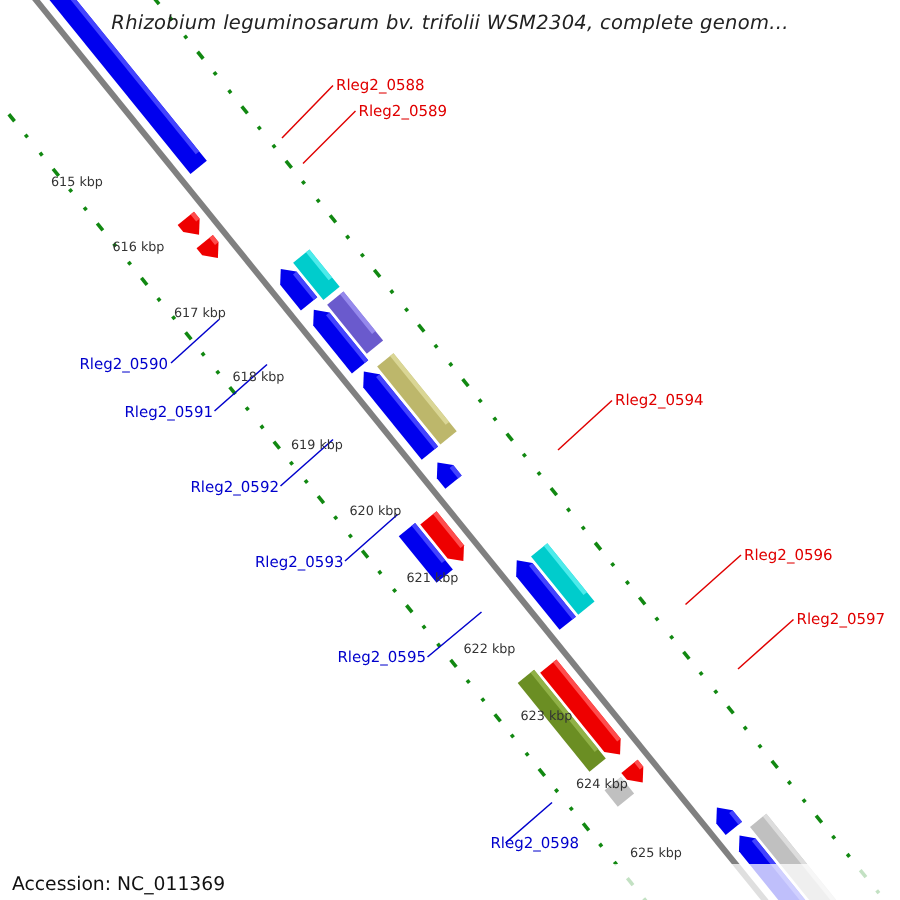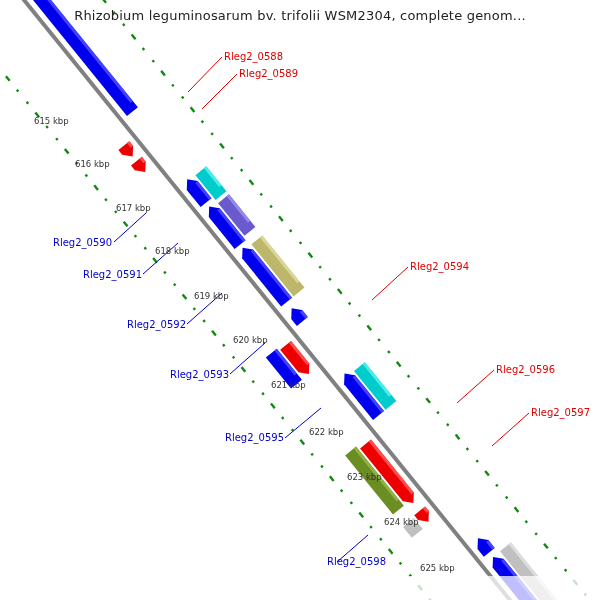--- a/index.html
+++ b/index.html
@@ -1,18 +1,18 @@
 <!DOCTYPE html>
 <html><head>
 <meta charset="utf-8">
 <style>
   html,body{margin:0;padding:0;background:#fff;}
   body{width:600px;height:600px;position:relative;overflow:hidden;font-family:"DejaVu Sans",sans-serif;}
   #map{position:absolute;left:0;top:0;width:600px;height:600px;}
-  .title{position:absolute;top:8px;left:0;width:600px;text-align:center;font-size:13px;color:#222;letter-spacing:0.2px;}
+  .title{position:absolute;top:8px;left:0;width:600px;text-align:center;font-style:italic;font-size:13px;color:#222;letter-spacing:0.2px;}
   .footer{position:absolute;bottom:0;left:0;width:600px;height:24px;background:rgba(255,255,255,0.75);font-size:12.5px;color:#111;}
   .footer .acc{position:absolute;left:8px;top:5px;}
   .footer .topo{position:absolute;right:10px;top:5px;}
   .kbp{font-size:8.5px;fill:#333;}
   .glabel{font-size:10px;}
 </style>
 </head>
 <body>
 
 <svg id="map" width="600" height="600" viewBox="0 0 600 600">
@@ -284,13 +284,14 @@
       <text x="309" y="435" class="kbp">622 kbp</text>
       <text x="347" y="480" class="kbp">623 kbp</text>
       <text x="384" y="525" class="kbp">624 kbp</text>
       <text x="420" y="571" class="kbp">625 kbp</text>
     </g>
 </svg>
 
 <div class="title">Rhizobium leguminosarum bv. trifolii WSM2304, complete genom...</div>
 
 <div class="footer">
+  <span class="acc">Accession: NC_011369</span>
 </div>
 
 </body></html>

